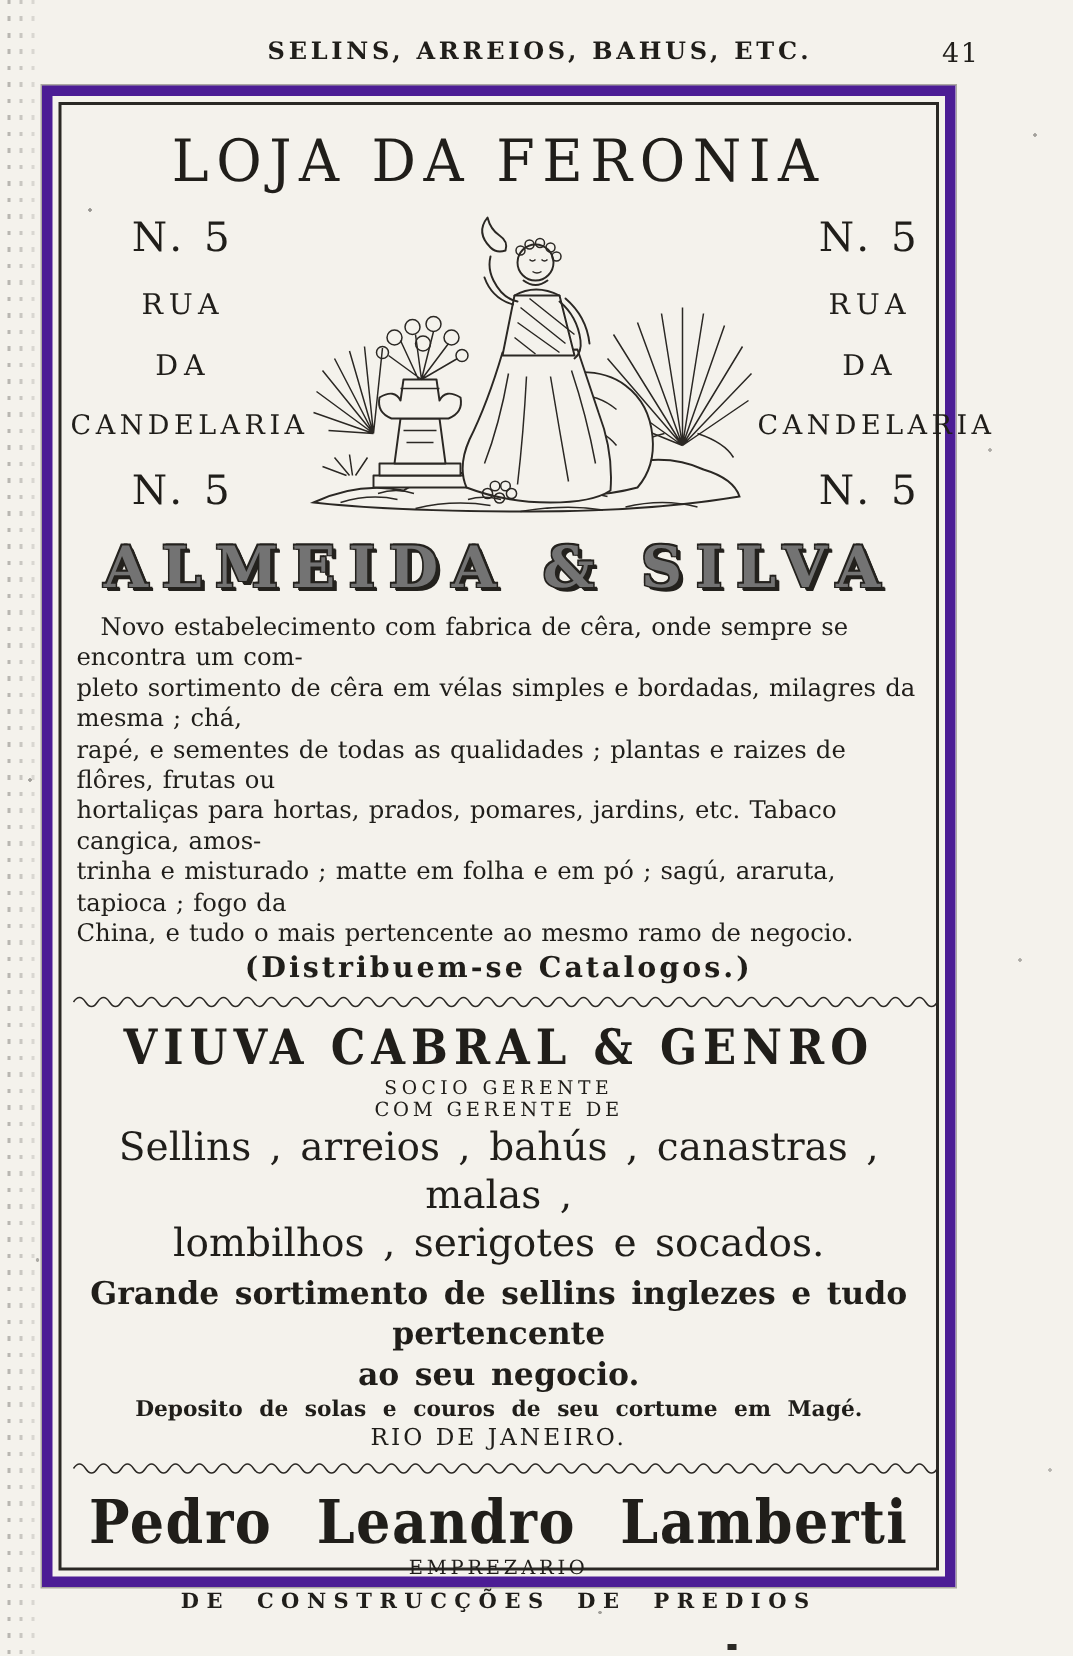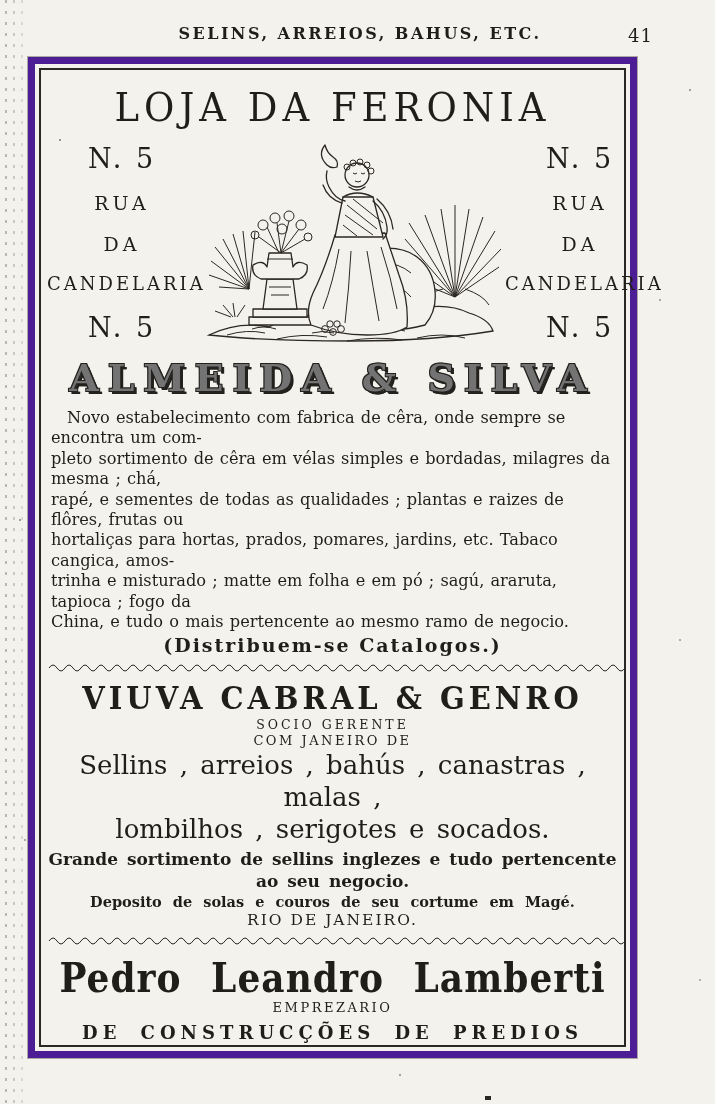--- a/index.html
+++ b/index.html
@@ -59,29 +59,29 @@
   .catalog-note{font-size:19px;font-weight:bold;letter-spacing:2px;margin-top:2px;}
 
   .squiggle{display:block;margin:7px auto 0 auto;}
 
   .cabral-title{font-size:29px;font-weight:bold;letter-spacing:4px;margin-top:8px;
     transform:scaleY(1.12);}
   .socio{font-size:12.5px;letter-spacing:3px;margin-top:2px;}
   .joaquim{font-size:27px;letter-spacing:2px;word-spacing:24px;margin-top:3px;}
   .com-fabrica{font-size:13px;letter-spacing:2.5px;margin-top:1px;}
   .products{font-size:26px;margin-top:2px;word-spacing:4px;line-height:1.22;white-space:pre-line;}
-  .grande{font-size:17px;font-weight:bold;word-spacing:3px;line-height:1.3;white-space:pre-line;margin-top:2px;}
+  .grande{font-size:21px;font-weight:bold;word-spacing:3px;line-height:1.3;white-space:pre-line;margin-top:2px;}
   .deposito{font-size:14.5px;font-weight:bold;word-spacing:6px;margin-top:1px;}
   .sabao{font-size:21px;letter-spacing:2px;word-spacing:10px;margin-top:0px;}
   .rio{font-size:15.5px;letter-spacing:2px;margin-top:1px;}
 
   .lamberti-name{font-size:36px;font-weight:600;word-spacing:16px;letter-spacing:1px;
     margin-top:10px;transform:scaleY(1.12);}
   .emprezario{font-size:13px;letter-spacing:2.5px;margin-top:2px;}
-  .construccoes{font-size:18px;font-weight:bold;letter-spacing:5px;word-spacing:8px;margin-top:7px;}
+  .construccoes{font-size:14px;font-weight:bold;letter-spacing:5px;word-spacing:8px;margin-top:7px;}
 
   .ink-speck{position:absolute;left:485px;top:1096px;width:6px;height:4px;background:#2a2824;}
   svg .ln{stroke:#2b2824;stroke-width:1.3;fill:none;stroke-linecap:round;}
   svg .fl{stroke:#2b2824;stroke-width:1.3;fill:#f4f2ec;stroke-linejoin:round;}
   svg .dk{stroke:#2b2824;stroke-width:1;fill:none;}
 </style>
 </head>
 <body>
 
 <div class="bind-dots a"></div>
@@ -197,21 +197,21 @@
 China, e tudo o mais pertencente ao mesmo ramo de negocio.</div>
 
     <div class="center catalog-note">(Distribuem-se Catalogos.)</div>
 
     <svg class="squiggle" width="585" height="10">
       <path class="dk" d="M2 5 q4 -6 8 0 q4 6 8 0 q4 -6 8 0 q4 6 8 0 q4 -6 8 0 q4 6 8 0 q4 -6 8 0 q4 6 8 0 q4 -6 8 0 q4 6 8 0 q4 -6 8 0 q4 6 8 0 q4 -6 8 0 q4 6 8 0 q4 -6 8 0 q4 6 8 0 q4 -6 8 0 q4 6 8 0 q4 -6 8 0 q4 6 8 0 q4 -6 8 0 q4 6 8 0 q4 -6 8 0 q4 6 8 0 q4 -6 8 0 q4 6 8 0 q4 -6 8 0 q4 6 8 0 q4 -6 8 0 q4 6 8 0 q4 -6 8 0 q4 6 8 0 q4 -6 8 0 q4 6 8 0 q4 -6 8 0 q4 6 8 0 q4 -6 8 0 q4 6 8 0 q4 -6 8 0 q4 6 8 0 q4 -6 8 0 q4 6 8 0 q4 -6 8 0 q4 6 8 0 q4 -6 8 0 q4 6 8 0 q4 -6 8 0 q4 6 8 0 q4 -6 8 0 q4 6 8 0 q4 -6 8 0 q4 6 8 0 q4 -6 8 0 q4 6 8 0 q4 -6 8 0 q4 6 8 0 q4 -6 8 0 q4 6 8 0 q4 -6 8 0 q4 6 8 0 q4 -6 8 0 q4 6 8 0 q4 -6 8 0 q4 6 8 0 q4 -6 8 0 q4 6 8 0 q4 -6 8 0 q4 6 8 0 q4 -6 8 0 q4 6 8 0 q4 -6 8 0 q4 6 8 0" stroke="#2b2824" fill="none" stroke-width="1.4"></path>
     </svg>
 
     <div class="center cabral-title">VIUVA CABRAL &amp; GENRO</div>
     <div class="center socio">SOCIO GERENTE</div>
-    <div class="center com-fabrica">COM JANEIRO DE</div>
+    <div class="center com-fabrica">COM GERENTE DE</div>
     <div class="center products">Sellins , arreios , bahús , canastras , malas ,
 lombilhos , serigotes e socados.</div>
     <div class="center grande">Grande sortimento de sellins inglezes e tudo pertencente
 ao seu negocio.</div>
     <div class="center deposito">Deposito de solas e couros de seu cortume em Magé.</div>
     <div class="center rio">RIO DE JANEIRO.</div>
 
     <svg class="squiggle" width="585" height="10">
       <path class="dk" d="M2 5 q4 -6 8 0 q4 6 8 0 q4 -6 8 0 q4 6 8 0 q4 -6 8 0 q4 6 8 0 q4 -6 8 0 q4 6 8 0 q4 -6 8 0 q4 6 8 0 q4 -6 8 0 q4 6 8 0 q4 -6 8 0 q4 6 8 0 q4 -6 8 0 q4 6 8 0 q4 -6 8 0 q4 6 8 0 q4 -6 8 0 q4 6 8 0 q4 -6 8 0 q4 6 8 0 q4 -6 8 0 q4 6 8 0 q4 -6 8 0 q4 6 8 0 q4 -6 8 0 q4 6 8 0 q4 -6 8 0 q4 6 8 0 q4 -6 8 0 q4 6 8 0 q4 -6 8 0 q4 6 8 0 q4 -6 8 0 q4 6 8 0 q4 -6 8 0 q4 6 8 0 q4 -6 8 0 q4 6 8 0 q4 -6 8 0 q4 6 8 0 q4 -6 8 0 q4 6 8 0 q4 -6 8 0 q4 6 8 0 q4 -6 8 0 q4 6 8 0 q4 -6 8 0 q4 6 8 0 q4 -6 8 0 q4 6 8 0 q4 -6 8 0 q4 6 8 0 q4 -6 8 0 q4 6 8 0 q4 -6 8 0 q4 6 8 0 q4 -6 8 0 q4 6 8 0 q4 -6 8 0 q4 6 8 0 q4 -6 8 0 q4 6 8 0 q4 -6 8 0 q4 6 8 0 q4 -6 8 0 q4 6 8 0 q4 -6 8 0 q4 6 8 0 q4 -6 8 0 q4 6 8 0" stroke="#2b2824" fill="none" stroke-width="1.4"></path>
     </svg>

